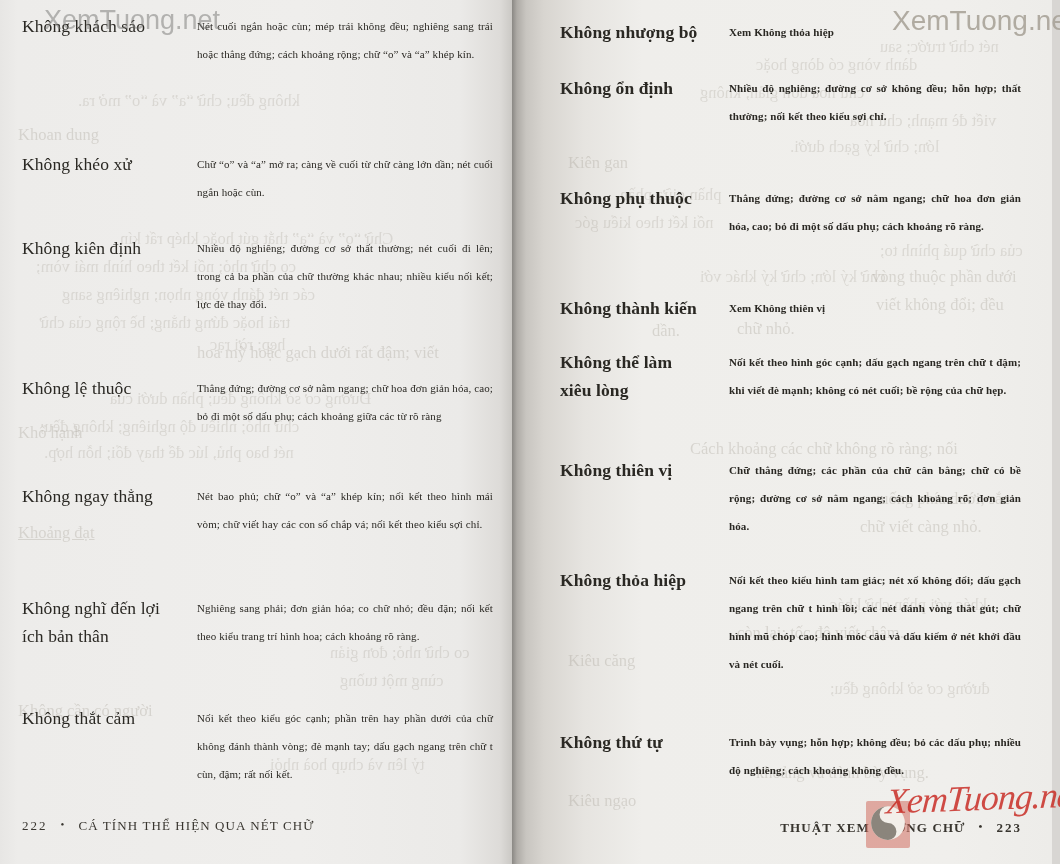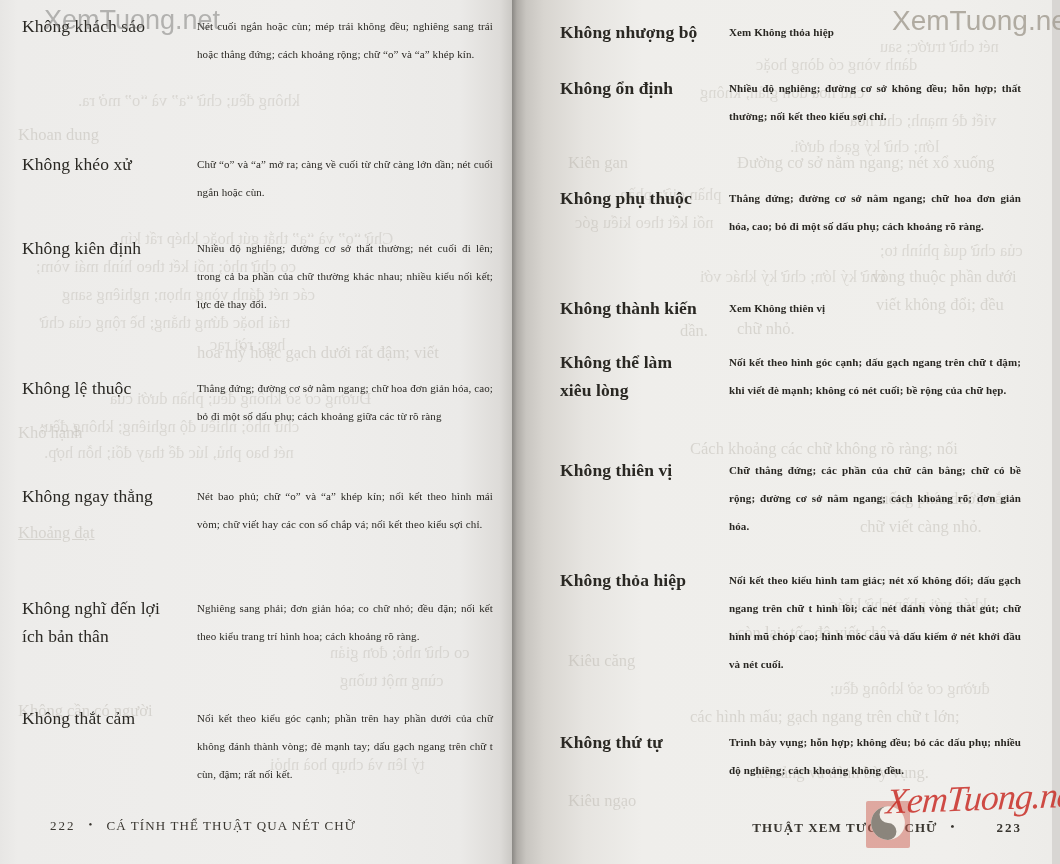--- a/index.html
+++ b/index.html
@@ -36,21 +36,21 @@
   .e-l0{top:12px}.e-l1{top:150px}.e-l2{top:234px}.e-l3{top:374px}
   .e-l4{top:482px}.e-l5{top:594px}.e-l6{top:704px}
   .e-r0{top:18px}.e-r1{top:74px}.e-r2{top:184px}.e-r3{top:294px}
   .e-r4{top:348px}.e-r5{top:456px}.e-r6{top:566px}.e-r7{top:728px}
 
   
   .footer{position:absolute;font-size:13px;letter-spacing:1.1px;color:#38352f;white-space:nowrap;}
   .footer .sep{margin:0 13px;font-size:11px;position:relative;top:-2px;}
   .footer-left{left:22px;top:818px;}
   .footer-right{right:30px;top:820px;text-align:right;}
-  .footer .num{letter-spacing:2px;margin-left:28px;}
+  .footer .num{letter-spacing:2px;}
 
   
   .wm{position:absolute;font-family:"Liberation Sans","DejaVu Sans",sans-serif;white-space:nowrap;}
   .wm-tl{left:44px;top:5px;font-size:27px;color:rgba(118,118,116,.5);}
   .wm-tr{left:892px;top:5px;font-size:28px;color:rgba(168,163,153,.9);}
   .wm-script{
     left:886px;top:777px;font-size:36px;font-style:italic;
     font-family:"Liberation Serif","DejaVu Serif",serif;
     color:rgba(199,38,30,.82);transform:rotate(-2deg) skewX(-6deg);
     letter-spacing:-1px;z-index:6;
@@ -95,37 +95,35 @@
       <span class="ghost m" style="left: 330px; top: 640px;">co chữ nhỏ; đơn giản</span>
       <span class="ghost m" style="left: 340px; top: 668px;">cùng một tuồng</span>
       <span class="ghost" style="left: 18px; top: 698px;">Không cần có người</span>
       <span class="ghost m" style="left: 270px; top: 752px;">tỷ lên và chụp hoà nhỏi</span>
       <span class="ghost m" style="left: 880px; top: 34px;">nét chữ trước; sau</span>
       <span class="ghost m" style="left: 756px; top: 52px;">dành vòng có dòng hoặc</span>
       <span class="ghost m" style="left: 700px; top: 80px;">chữ hoa đơn giản; không</span>
       <span class="ghost m" style="left: 850px; top: 108px;">viết đè mạnh; chữ hoa</span>
       <span class="ghost m" style="left: 790px; top: 134px;">lớn; chữ ký gạch dưới.</span>
       <span class="ghost" style="left: 568px; top: 150px;">Kiên gan</span>
-      <span class="ghost" style="left: 737px; top: 150px;">Đường cơ sở nằm ngang; nét xổ xuống</span>
       <span class="ghost m" style="left: 620px; top: 182px;">phần giữa phần</span>
       <span class="ghost m" style="left: 575px; top: 210px;">nối kết theo kiểu góc</span>
       <span class="ghost m" style="left: 880px; top: 238px;">của chữ quá phình to;</span>
       <span class="ghost" style="left: 872px; top: 264px;">vòng thuộc phần dưới</span>
       <span class="ghost m" style="left: 700px; top: 264px;">chữ ký lớn; chữ ký khác với</span>
       <span class="ghost" style="left: 876px; top: 292px;">viết không đổi; đều</span>
-      <span class="ghost" style="left: 680px; top: 318px;">dần.</span>
+      <span class="ghost" style="left: 652px; top: 318px;">dần.</span>
       <span class="ghost" style="left: 737px; top: 316px;">chữ nhỏ.</span>
       <span class="ghost" style="left: 690px; top: 436px;">Cách khoảng các chữ không rõ ràng; nối</span>
       <span class="ghost" style="left: 872px; top: 486px;">xuống phía dưới, sắc</span>
       <span class="ghost" style="left: 860px; top: 514px;">chữ viết càng nhỏ.</span>
       <span class="ghost m" style="left: 830px; top: 592px;">khác với phần chữ khác</span>
       <span class="ghost" style="left: 737px; top: 620px;">còn lại; tốc độ viết chậm.</span>
       <span class="ghost" style="left: 568px; top: 648px;">Kiêu căng</span>
       <span class="ghost m" style="left: 830px; top: 676px;">đường cơ sở không đều;</span>
-      <span class="ghost" style="left: 690px; top: 704px;">các hình mấu; gạch ngang trên chữ t lớn;</span>
       <span class="ghost" style="left: 756px; top: 760px;">khoảng và trình bày vụng.</span>
       <span class="ghost" style="left: 568px; top: 788px;">Kiêu ngạo</span>
     </div>
 
   <div class="content">
 
     <div class="page page-left" style="background:none">
       <div class="entry e-l0">
         <div class="term">Không khách sáo</div>
         <div class="def">Nét cuối ngắn hoặc cùn; mép trái không đều; nghiêng sang trái hoặc thẳng đứng; cách khoảng rộng; chữ “o” và “a” khép kín.</div>
@@ -148,21 +146,21 @@
       </div>
       <div class="entry e-l5">
         <div class="term">Không nghĩ đến lợi ích bản thân</div>
         <div class="def">Nghiêng sang phải; đơn giản hóa; co chữ nhỏ; đều đặn; nối kết theo kiểu trang trí hình hoa; cách khoảng rõ ràng.</div>
       </div>
       <div class="entry e-l6">
         <div class="term">Không thắt cảm</div>
         <div class="def">Nối kết theo kiểu góc cạnh; phần trên hay phần dưới của chữ không đánh thành vòng; đè mạnh tay; dấu gạch ngang trên chữ t cùn, đậm; rất nối kết.</div>
       </div>
       <div class="footer footer-left">
-        <span class="num">222</span><span class="sep">•</span><span>CÁ TÍNH THỂ THUẬT QUA NÉT CHỮ</span>
+        <span class="num">222</span><span class="sep">•</span><span>CÁ TÍNH THỂ HIỆN QUA NÉT CHỮ</span>
       </div>
     </div>
 
     <div class="page page-right" style="background:none">
       <div class="entry e-r0">
         <div class="term">Không nhượng bộ</div>
         <div class="def">Xem Không thỏa hiệp</div>
       </div>
       <div class="entry e-r1">
         <div class="term">Không ổn định</div>

